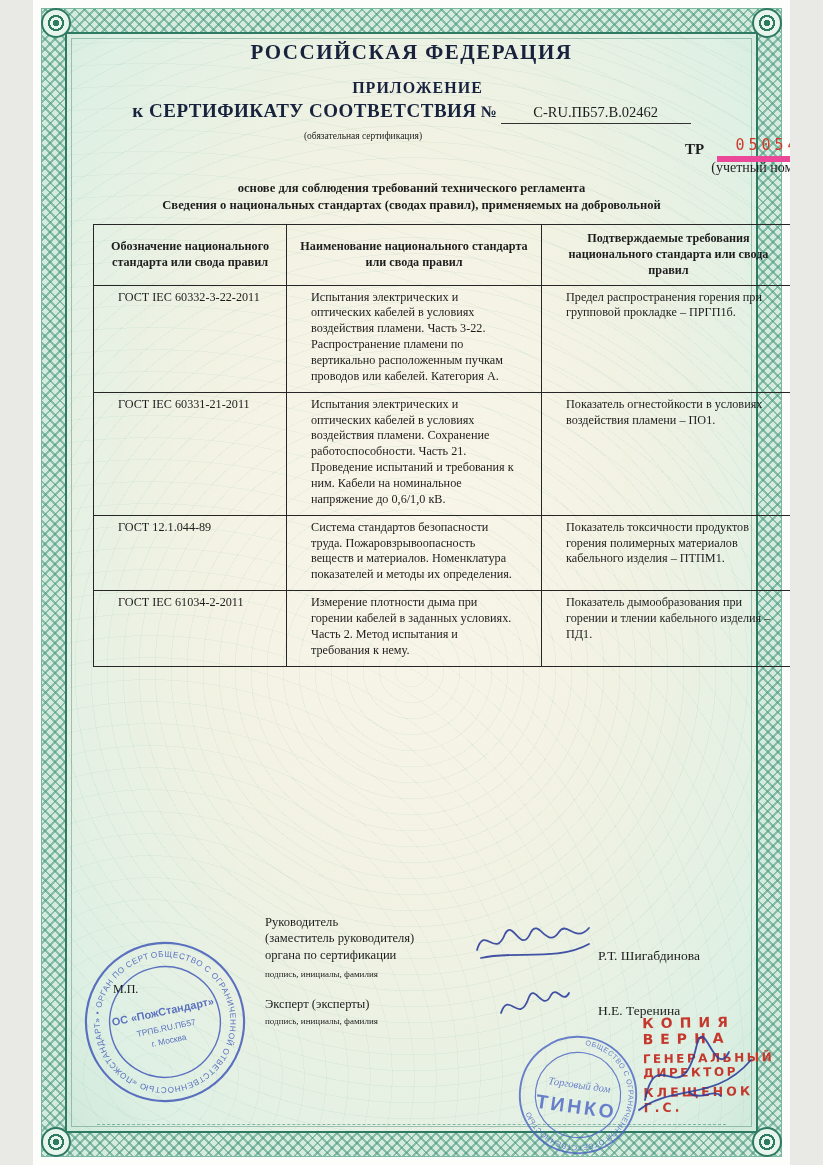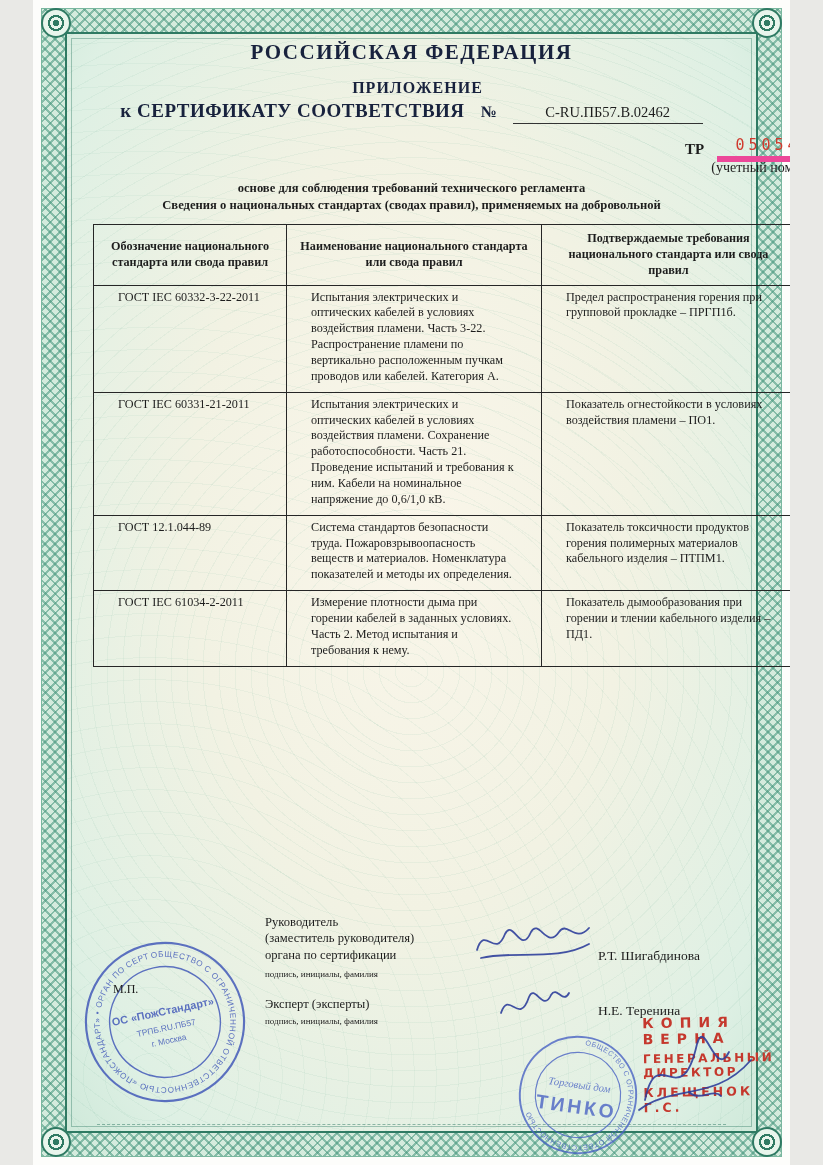--- a/index.html
+++ b/index.html
@@ -28,21 +28,21 @@
     position:absolute;width:26px;height:26px;border-radius:50%;border:2px solid #2f7a63;
     background:radial-gradient(circle,#2f7a63 0 3px,#e8f5ec 3px 6px,#2f7a63 6px 8px,#e8f5ec 8px);
     z-index:3;
   }
   .tl{left:8px;top:8px}.trc{right:8px;top:8px}.bl{left:8px;bottom:8px}.brc{right:8px;bottom:8px}
   .microline{position:absolute;left:64px;right:64px;bottom:40px;border-top:1px dashed rgba(47,122,99,.5);z-index:2}
 
   
   .title{position:absolute;left:0;right:0;top:40px;text-align:center;font-size:21px;font-weight:bold;letter-spacing:1.5px;color:#18223d;z-index:4}
   .annex{position:absolute;left:12px;right:0;top:79px;text-align:center;font-size:16px;font-weight:bold;letter-spacing:1px;color:#18223d;z-index:4}
-  .certline{position:absolute;left:0;right:0;top:100px;display:flex;justify-content:center;align-items:baseline;gap:16px;z-index:4}
+  .certline{position:absolute;left:0;right:0;top:100px;display:flex;justify-content:center;align-items:baseline;gap:4px;z-index:4}
   .certlabel{font-size:19px;font-weight:bold;color:#18223d;letter-spacing:.5px}
   .numsign{font-size:16px;font-weight:bold;color:#18223d}
   .certnum{font-size:14.5px;border-bottom:1px solid #333;padding:0 10px 2px;min-width:170px;text-align:center}
   .mandnote{position:absolute;left:95px;top:131px;width:470px;text-align:center;font-size:9.5px;z-index:4}
   .trlabel{position:absolute;left:652px;top:141px;font-size:15px;font-weight:bold;z-index:4}
   .blanknum{position:absolute;left:684px;top:136px;width:128px;text-align:center;font-family:"DejaVu Sans Mono",monospace;font-size:15px;letter-spacing:4px;color:#d03a2e;border-bottom:6px solid #ec4899;padding-bottom:2px;z-index:4}
   .blanknote{position:absolute;left:672px;top:160px;width:150px;text-align:right;font-size:14px;z-index:4}
   .subtitle{position:absolute;left:0;right:0;top:180px;text-align:center;font-size:12.6px;font-weight:bold;line-height:1.35;z-index:4}
 
   
@@ -98,20 +98,21 @@
   <div class="microline"></div>
 
   <div class="title">РОССИЙСКАЯ ФЕДЕРАЦИЯ</div>
   <div class="annex">ПРИЛОЖЕНИЕ</div>
 
   <div class="certline">
     <span class="certlabel">к СЕРТИФИКАТУ СООТВЕТСТВИЯ</span>
     <span class="numsign">№</span>
     <span class="certnum">C-RU.ПБ57.В.02462</span>
   </div>
+  <div class="mandnote">(обязательная сертификация)</div>
 
   <div class="trlabel">ТР</div>
   <div class="blanknum">0505449</div>
   <div class="blanknote">(учетный номер бланка)</div>
 
   <div class="subtitle">
     <div>основе для соблюдения требований технического регламента</div>
     <div>Сведения о национальных стандартах (сводах правил), применяемых на добровольной</div>
   </div>
 

